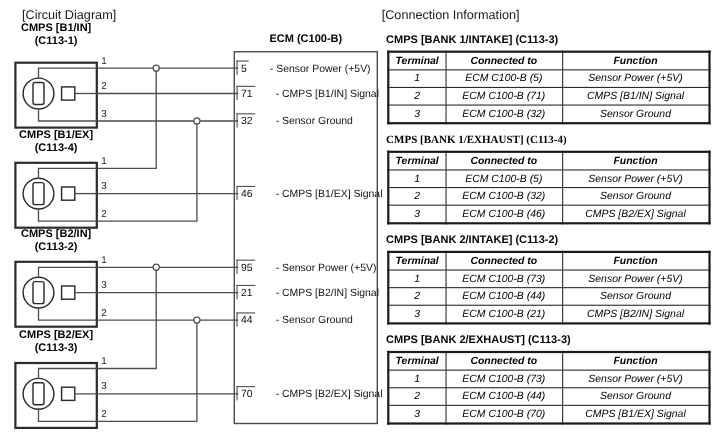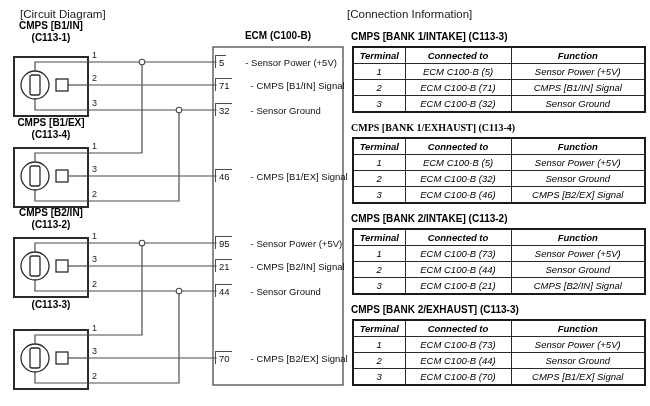--- a/index.html
+++ b/index.html
@@ -106,20 +106,21 @@
   </div>
   <div class="sensor-label" style="top:117px;">
     <div>CMPS [B1/EX]</div>
     <div>(C113-4)</div>
   </div>
   <div class="sensor-label" style="top:207px;">
     <div>CMPS [B2/IN]</div>
     <div>(C113-2)</div>
   </div>
   <div class="sensor-label" style="top:299px;">
+    <div>CMPS [B2/EX]</div>
     <div>(C113-3)</div>
   </div>
 
   <div class="pin-num" style="left:92px;top:50px;">1</div>
   <div class="pin-num" style="left:92px;top:73px;">2</div>
   <div class="pin-num" style="left:92px;top:98px;">3</div>
   <div class="pin-num" style="left:92px;top:141px;">1</div>
   <div class="pin-num" style="left:92px;top:164px;">3</div>
   <div class="pin-num" style="left:92px;top:189px;">2</div>
   <div class="pin-num" style="left:92px;top:231px;">1</div>

